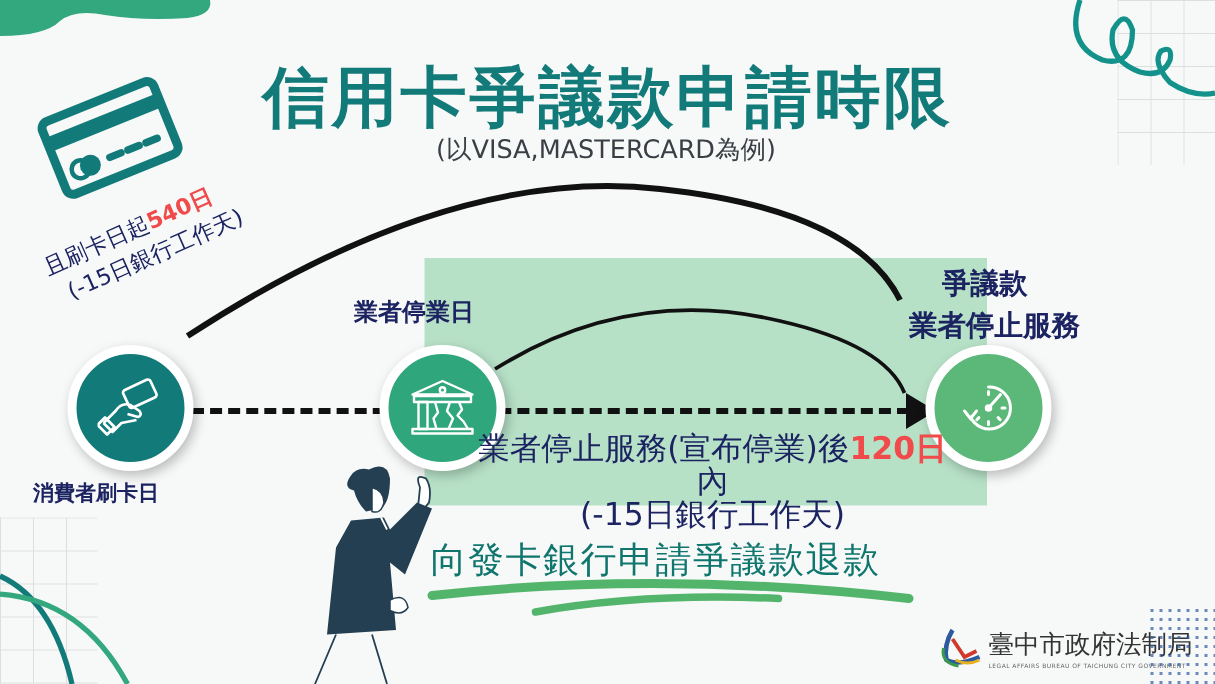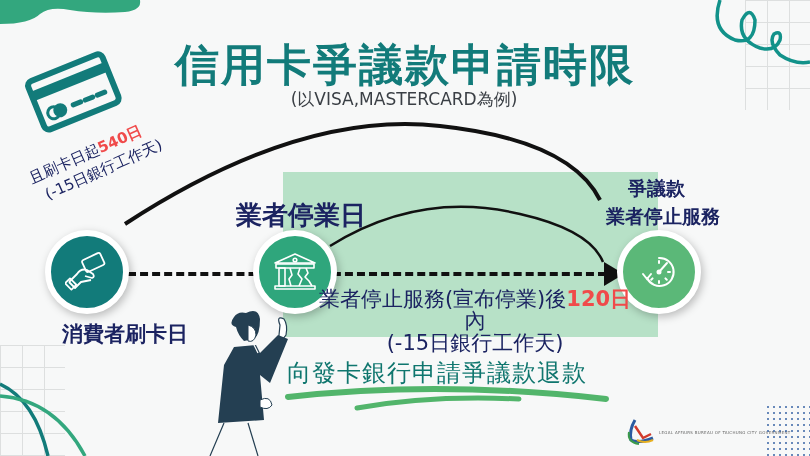--- a/index.html
+++ b/index.html
@@ -103,23 +103,23 @@
 <div class="abs node" style="left:45px;top:230px;background:#127b7a;">
   <svg width="44" height="40" viewBox="0 0 44 40">
     <g fill="none" stroke="#fff" stroke-width="1.8" stroke-linejoin="round">
       <rect x="18" y="4" width="20" height="13" rx="2" transform="rotate(-25 28 10)"></rect>
       <path d="M4 30 L12 22 Q16 16 22 18 L28 22 Q30 25 27 26 L20 24"></path>
       <path d="M4 30 L10 36 L16 30 L26 28"></path>
       <rect x="2" y="28" width="7" height="9" transform="rotate(-45 5 32)"></rect>
     </g>
   </svg>
 </div>
-<div class="abs label-navy" style="left:22px;top:320px;font-size:21px;margin-left:40px;">消費者刷卡日</div>
+<div class="abs label-navy" style="left:22px;top:320px;font-size:14px;">消費者刷卡日</div>
 
-<div class="abs label-navy" style="left:236px;top:198px;font-size:26px;">業者停業日</div>
+<div class="abs label-navy" style="left:236px;top:198px;font-size:16px;">業者停業日</div>
 <div class="abs node" style="left:253px;top:230px;background:#2fa67c;">
   <svg width="46" height="42" viewBox="0 0 46 42">
     <g fill="none" stroke="#fff" stroke-width="1.6" stroke-linejoin="round">
       <path d="M3 12 L23 3 L43 12 Z"></path>
       <circle cx="23" cy="9" r="1.8"></circle>
       <rect x="4" y="13" width="38" height="4"></rect>
       <rect x="7" y="17" width="6" height="18"></rect>
       <path d="M18 17 L20 24 L17 28 L19 35 M28 17 L26 23 L30 28 L27 35"></path>
       <path d="M34 17 L36 22 L33 26 L37 30 L40 35"></path>
       <rect x="3" y="35" width="40" height="3"></rect>
@@ -159,16 +159,17 @@
 <div class="abs" style="left:287px;top:357px;font-size:24px;font-weight:normal;color:#0f766e;letter-spacing:1px;">向發卡銀行申請爭議款退款</div>
 
 <div class="abs" style="left:625px;top:418px;display:flex;align-items:center;">
   <svg width="30" height="28" viewBox="0 0 30 28">
     <path d="M10 2 Q4 12 6 22 Q14 26 28 20" fill="none" stroke="#2b5aa0" stroke-width="3"></path>
     <path d="M10 8 L18 20 L26 16" fill="none" stroke="#d03a2c" stroke-width="2.5"></path>
     <path d="M4 14 Q2 24 14 26" fill="none" stroke="#3a9a4a" stroke-width="2"></path>
     <path d="M12 22 Q20 26 28 22" fill="none" stroke="#e7b020" stroke-width="2"></path>
   </svg>
   <div style="margin-left:4px;">
+    <div class="logo-text">臺中市政府法制局</div>
     <div class="logo-sub">LEGAL AFFAIRS BUREAU OF TAICHUNG CITY GOVERNMENT</div>
   </div>
 </div>
 <div class="abs" style="left:765px;top:404px;width:45px;height:52px;background-image:radial-gradient(#2b5aa0 1px, transparent 1.3px);background-size:6px 6px;opacity:.7;"></div>
 
 </body></html>

